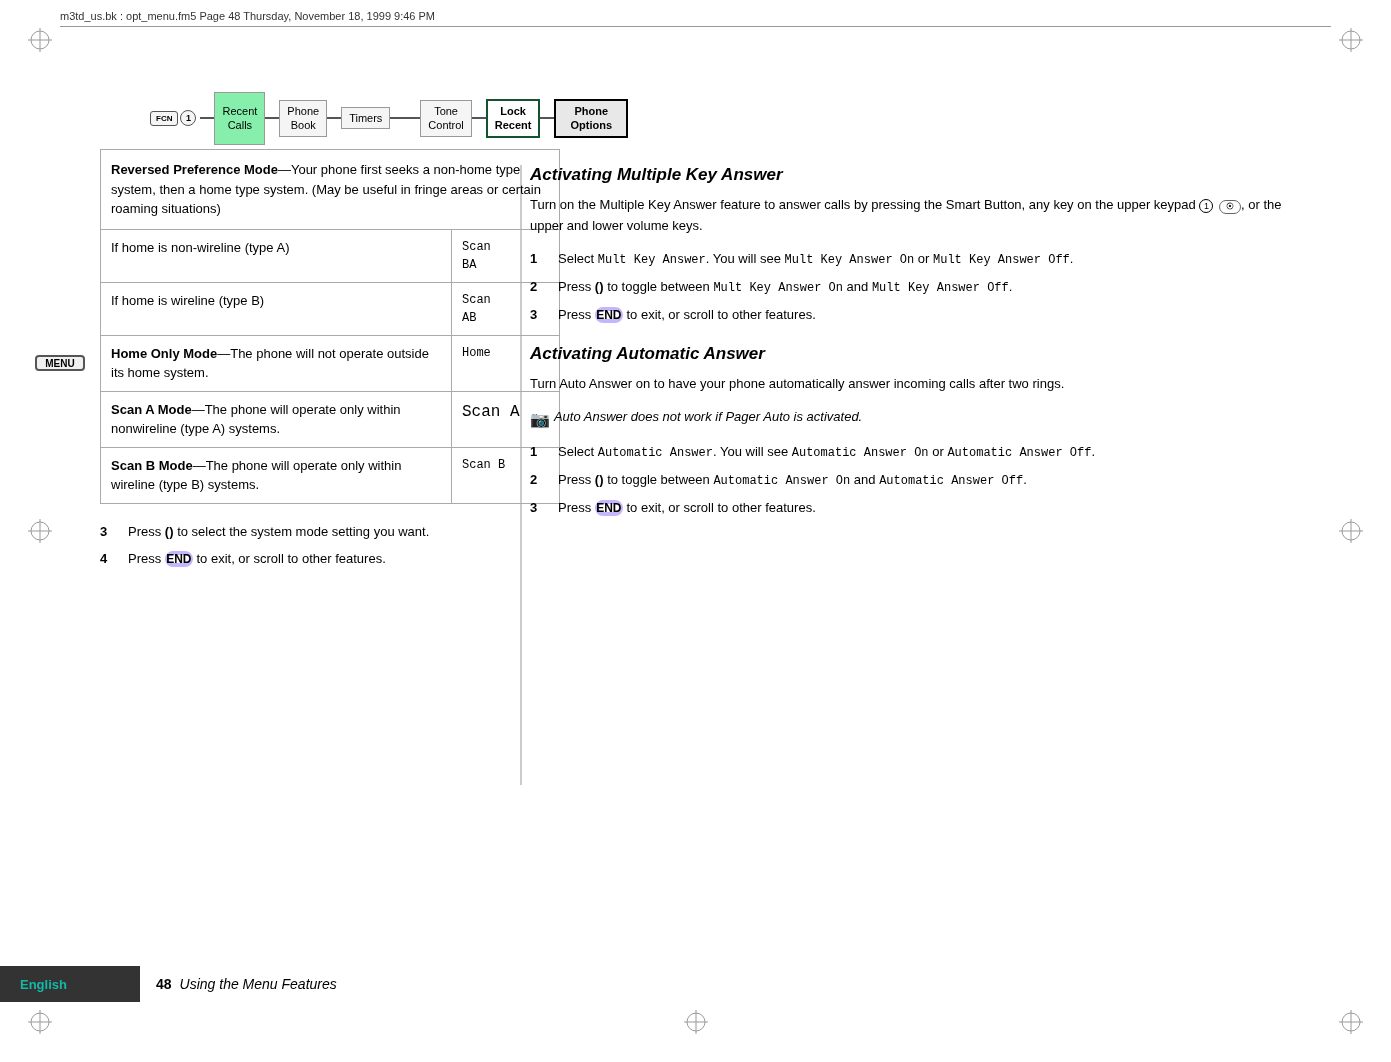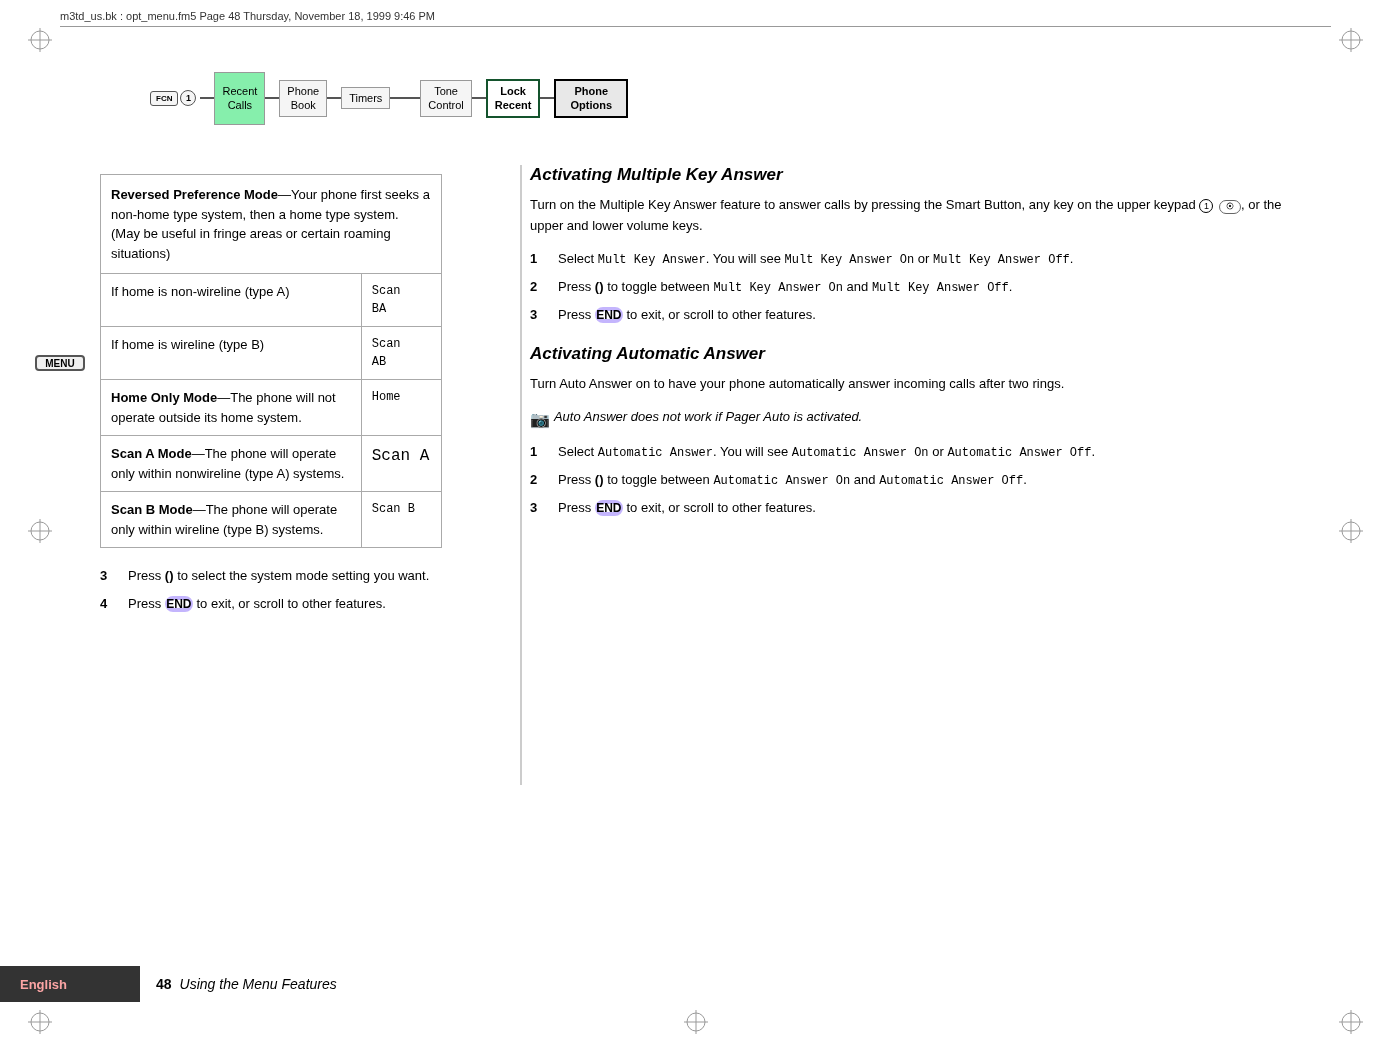--- a/index.html
+++ b/index.html
@@ -30,41 +30,41 @@
       right: 60px;
       font-size: 11px;
       color: #333;
       border-bottom: 1px solid #999;
       padding-bottom: 4px;
     }
 
     
     .nav-diagram {
       position: absolute;
-      top: 56px;
+      top: 76px;
       left: 150px;
       right: 80px;
       height: 90px;
     }
 
     .nav-row {
       display: flex;
       align-items: center;
       position: absolute;
       top: 16px;
       left: 0;
       right: 0;
     }
 
     
     .left-col {
       position: absolute;
-      top: 174px;
+      top: 149px;
       left: 100px;
-      width: 342px;
+      width: 460px;
     }
 
     .mode-table {
       border: 1px solid #aaa;
       width: 100%;
       border-collapse: collapse;
     }
     .mode-table td {
       border: 1px solid #aaa;
       padding: 8px 10px;
@@ -181,21 +181,21 @@
       position: absolute;
       bottom: 60px;
       left: 0;
       right: 0;
       height: 36px;
       display: flex;
       align-items: center;
     }
     .footer-lang {
       background: #333;
-      color: #fca5a5;
+      color: #14b8a6;
       font-weight: bold;
       font-size: 13px;
       padding: 6px 20px;
       height: 36px;
       display: flex;
       align-items: center;
       min-width: 140px;
     }
     .footer-page {
       font-size: 14px;

